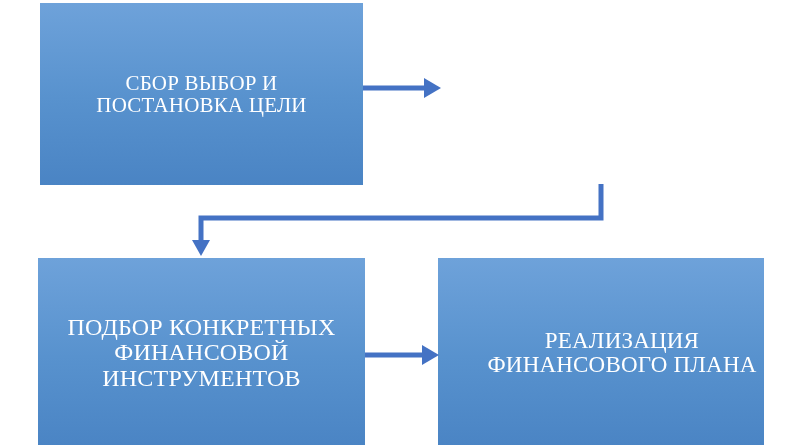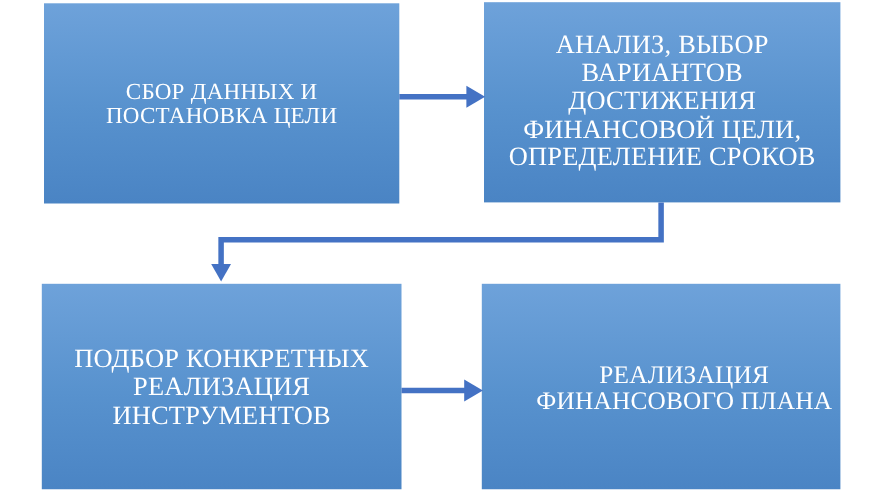--- a/index.html
+++ b/index.html
@@ -60,35 +60,28 @@
     fill: #4472c4;
     stroke: none;
   }
 </style>
 </head>
 <body>
 
 <div class="canvas">
 
   <div class="flow-box box-1">
-    <span class="label">СБОР ДАННЫХ И
+    <span class="label">СБОР ВЫБОР И
 ПОСТАНОВКА ЦЕЛИ</span>
   </div>
 
-  <div class="flow-box box-2">
-    <span class="label">АНАЛИЗ, ВЫБОР
-ВАРИАНТОВ
-ДОСТИЖЕНИЯ
-ФИНАНСОВОЙ ЦЕЛИ,
-ОПРЕДЕЛЕНИЕ СРОКОВ</span>
-  </div>
 
   <div class="flow-box box-3">
     <span class="label">ПОДБОР КОНКРЕТНЫХ
-РЕАЛИЗАЦИЯ
+ФИНАНСОВОЙ
 ИНСТРУМЕНТОВ</span>
   </div>
 
   <div class="flow-box box-4">
     <span class="label">РЕАЛИЗАЦИЯ
 ФИНАНСОВОГО ПЛАНА</span>
   </div>
 
   <svg class="connectors" viewBox="0 0 800 445" xmlns="http://www.w3.org/2000/svg">
     <g>

